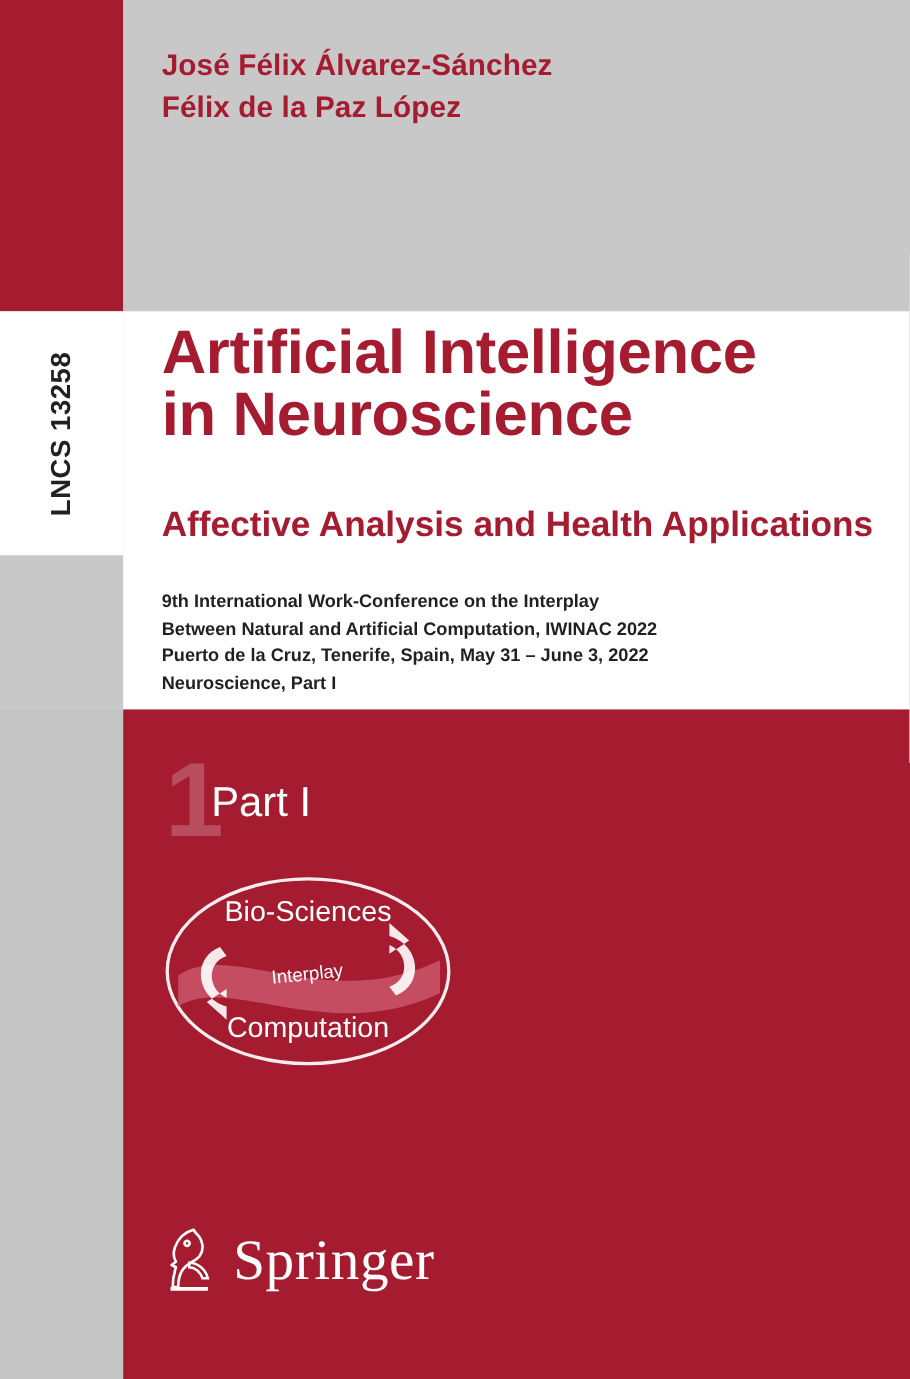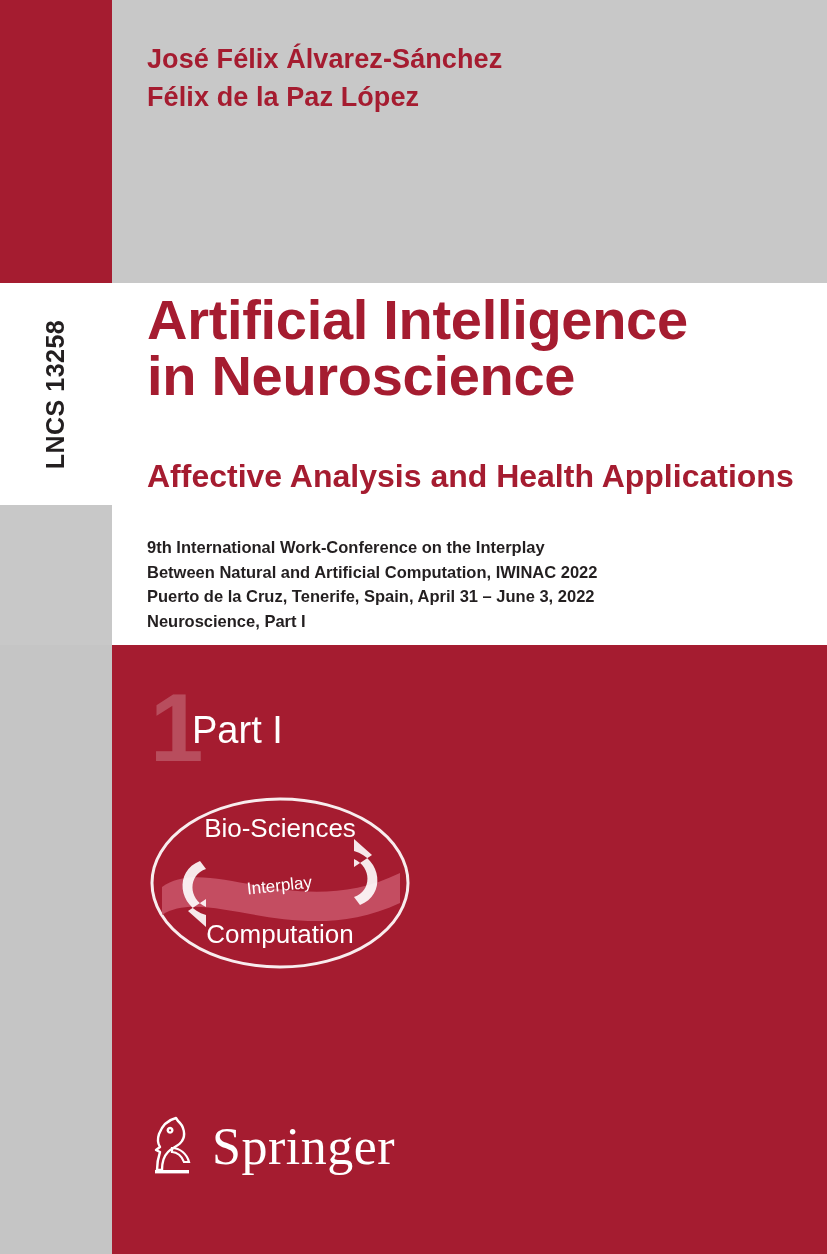--- a/index.html
+++ b/index.html
@@ -225,21 +225,21 @@
   <div class="title-band"></div>
   <div class="main-title">
     <div class="l1">Artificial Intelligence</div>
     <div class="l2">in Neuroscience</div>
   </div>
   <div class="subtitle">Affective Analysis and Health Applications</div>
 
   <div class="conf-info">
     <div>9th International Work-Conference on the Interplay</div>
     <div>Between Natural and Artificial Computation, IWINAC 2022</div>
-    <div>Puerto de la Cruz, Tenerife, Spain, April 31 – June 3, 2022</div>
+    <div>Puerto de la Cruz, Tenerife, Spain, May 31 – June 3, 2022</div>
     <div>Neuroscience, Part I</div>
   </div>
 
   <div class="red-panel"></div>
 
   <div class="part-block">
     <div class="part-ghost">1</div>
     <div class="part-label">Part I</div>
   </div>
 

